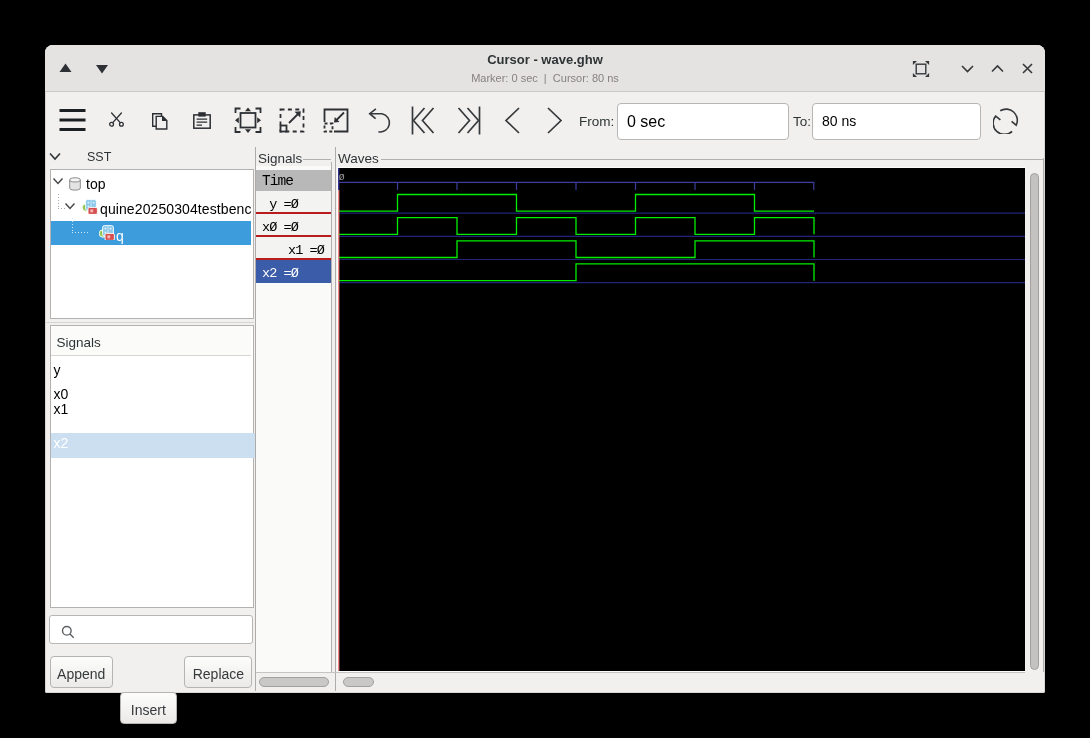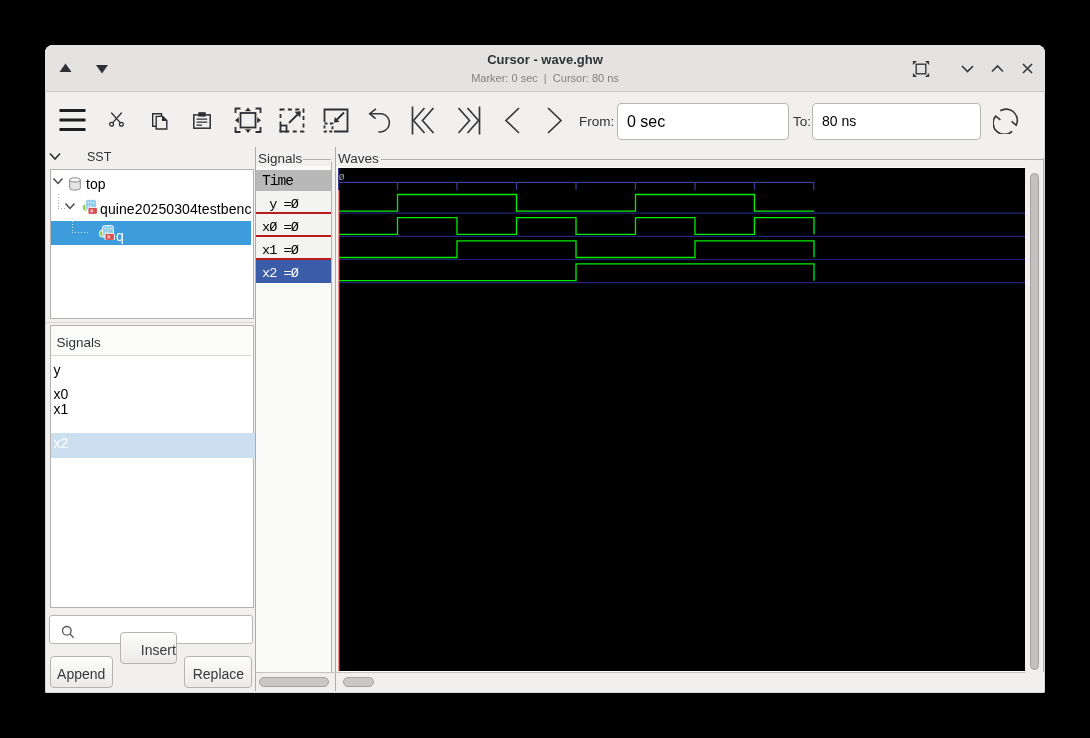--- a/index.html
+++ b/index.html
@@ -211,34 +211,34 @@
 <div class="abs sigrow" style="top:399px;">x1</div>
 <div class="abs sigrow" style="top:433.2px;background:#cbdff1;color:#fff;">x2</div>
 
 <div class="abs inputbox" style="left:49px;top:615px;width:202px;height:27px;border-radius:3px;"></div>
 <svg class="abs" style="left:60.5px;top:624.5px" width="14" height="14" viewBox="0 0 14 14">
   <circle cx="5.8" cy="5.8" r="4.3" fill="none" stroke="#5c5f62" stroke-width="1.4"></circle>
   <path d="M9,9 L12.7,12.7" stroke="#5c5f62" stroke-width="1.4"></path>
 </svg>
 
 <div class="abs btn" style="left:49.7px;top:656px;width:61px;height:29.5px;">Append</div>
-<div class="abs btn" style="left:119.8px;top:632px;width:55px;height:29.5px;text-align:right;">Insert</div>
+<div class="abs btn" style="left:119.8px;top:692px;width:55px;height:29.5px;">Insert</div>
 <div class="abs btn" style="left:184.4px;top:656px;width:66px;height:29.5px;text-align:center;">Replace</div>
 
 <div class="abs" style="left:255px;top:147px;width:1px;height:544px;background:#aeacaa;"></div>
 <div class="abs" style="left:331px;top:162px;width:1px;height:510px;background:#b2b0ae;"></div>
 <div class="abs" style="left:334.5px;top:147px;width:1px;height:544px;background:#aeacaa;"></div>
 
 <div class="abs" style="left:258px;top:151px;font-size:13.5px;color:#2e3436;">Signals</div>
 <div class="abs" style="left:303px;top:158.5px;width:28px;height:1px;background:#b2b0ae;"></div>
 <div class="abs" style="left:256px;top:166px;width:75px;height:506px;background:#fafaf9;"></div>
 <div class="abs mono" style="left:256px;top:169.5px;width:75px;height:21px;background:#b8b8b8;font-size:14.5px;letter-spacing:-0.95px;line-height:22.5px;color:#000;"><span style="padding-left:6px;">Time</span></div>
 <div class="abs mono namerow" style="top:190.5px;"><span style="padding-left:6px;"> y =Ø</span></div>
 <div class="abs mono namerow" style="top:213.7px;"><span style="padding-left:6px;">xØ =Ø</span></div>
-<div class="abs mono namerow" style="top:236.9px;"><span style="padding-left:6px;">x1 =Ø</span></div>
+<div class="abs mono namerow" style="top:236.9px;"><span style="padding-left:6px;margin-left:26px;">x1 =Ø</span></div>
 <div class="abs mono namerow" style="top:260.1px;background:#3b5ca8;color:#fff;border-bottom:2px solid #3b5ca8;"><span style="padding-left:6px;">x2 =Ø</span></div>
 
 <div class="abs" style="left:338px;top:151px;font-size:13.5px;color:#2e3436;">Waves</div>
 <div class="abs" style="left:381px;top:158.5px;width:662px;height:1px;background:#b2b0ae;"></div>
 <div class="abs" style="left:1043px;top:158px;width:1px;height:514px;background:#b2b0ae;"></div>
 <div class="abs" style="left:336.8px;top:167px;width:688px;height:505px;background:#fcfcfb;"></div>
 <div class="abs" style="left:338px;top:168.4px;width:687px;height:503.1px;background:#000;"></div>
 <svg class="abs" style="left:338px;top:168.4px" width="687" height="503" viewBox="0 0 687 503">
 
   <path d="M0,14.4 H476.4" stroke="#3d3d9e" stroke-width="1.2" fill="none"></path>

